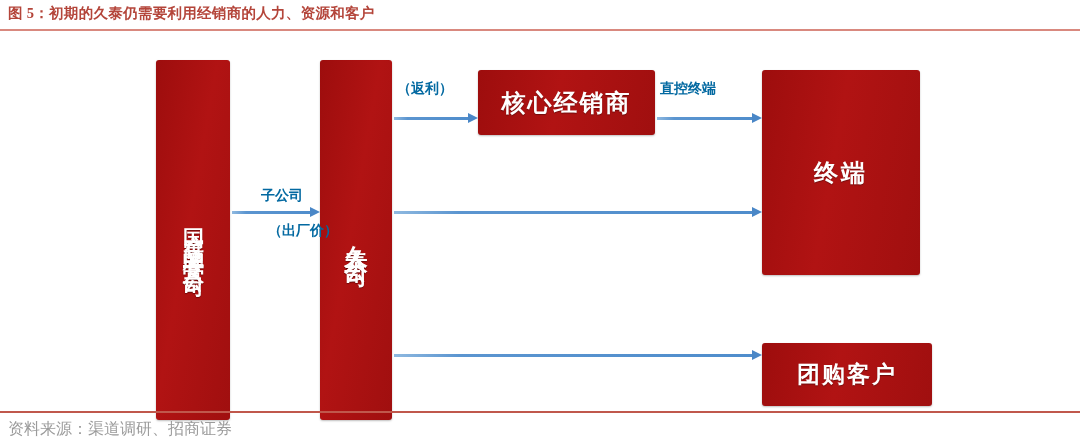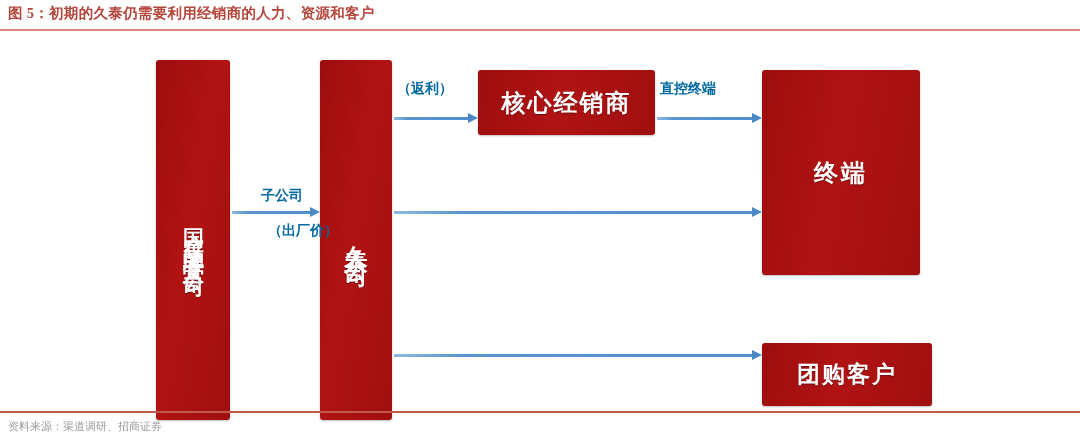--- a/index.html
+++ b/index.html
@@ -41,21 +41,21 @@
     left: 0px;
     top: 411px;
     width: 1080px;
     height: 2px;
     background: #c0584c;
   }
   #source-note {
     position: absolute;
     left: 8px;
     top: 419px;
-    font-size: 11px;
+    font-size: 16px;
     color: #9b9b9b;
     white-space: nowrap;
   }
 
   
   #diagram {
     position: absolute;
     left: 0;
     top: 32px;
     width: 1080px;

